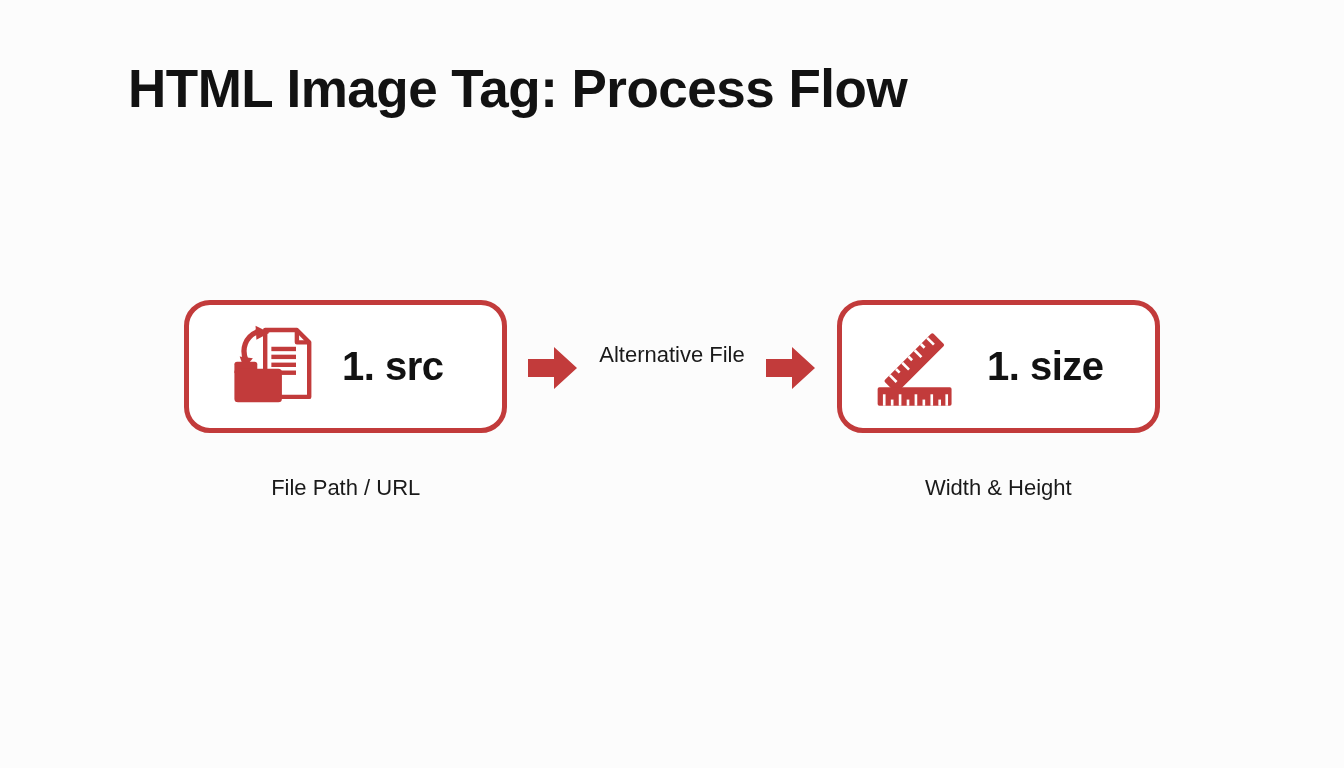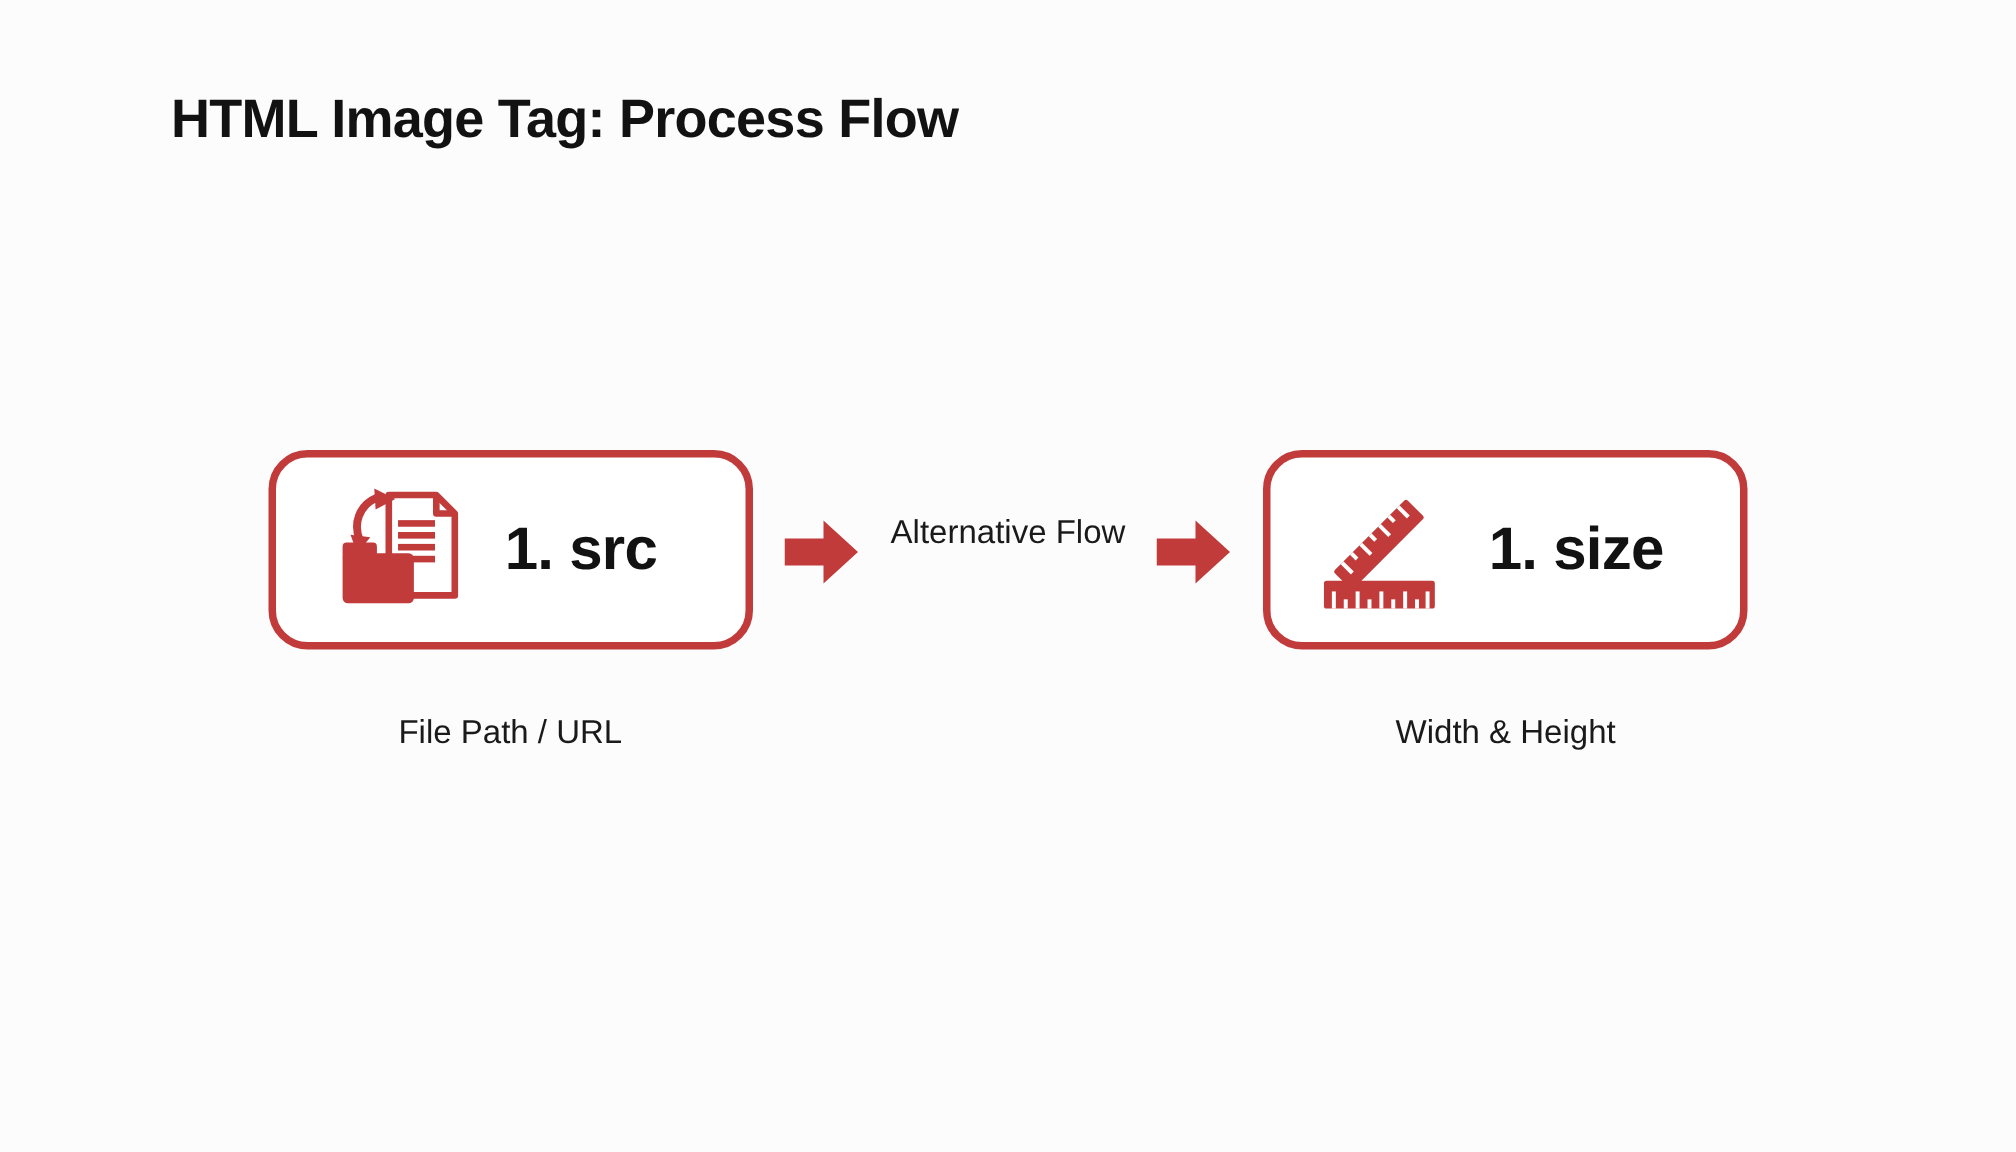--- a/index.html
+++ b/index.html
@@ -8,23 +8,23 @@
     font-family: "Liberation Sans", sans-serif;
     background: var(--background, #FCFCFC);
     position: relative;
   }
   .canvas {
     position: absolute;
     inset: 0;
   }
   .title {
     position: absolute;
-    left: 114px;
+    left: 128px;
     top: 58px;
-    font-size: 36px;
+    font-size: 53px;
     font-weight: 700;
     letter-spacing: -0.5px;
     color: var(--text, #121212);
     text-align: right;
   }
   .flow {
     position: absolute;
     top: 300px;
     left: 0;
     width: 100%;
@@ -117,21 +117,21 @@
       <div class="caption">File Path / URL</div>
     </div>
 
     <span class="arrow">
       <svg viewBox="0 0 50 44" xmlns="http://www.w3.org/2000/svg">
         <polygon points="0,13 26,13 26,1 49,22 26,43 26,31 0,31" fill="currentColor"></polygon>
       </svg>
     </span>
 
     <div class="step">
-      <div class="caption">Alternative Flow</div>
+      <div class="caption">Alternative File</div>
     </div>
 
     <span class="arrow">
       <svg viewBox="0 0 50 44" xmlns="http://www.w3.org/2000/svg">
         <polygon points="0,13 26,13 26,1 49,22 26,43 26,31 0,31" fill="currentColor"></polygon>
       </svg>
     </span>
 
     <div class="step">
       <div class="box">

